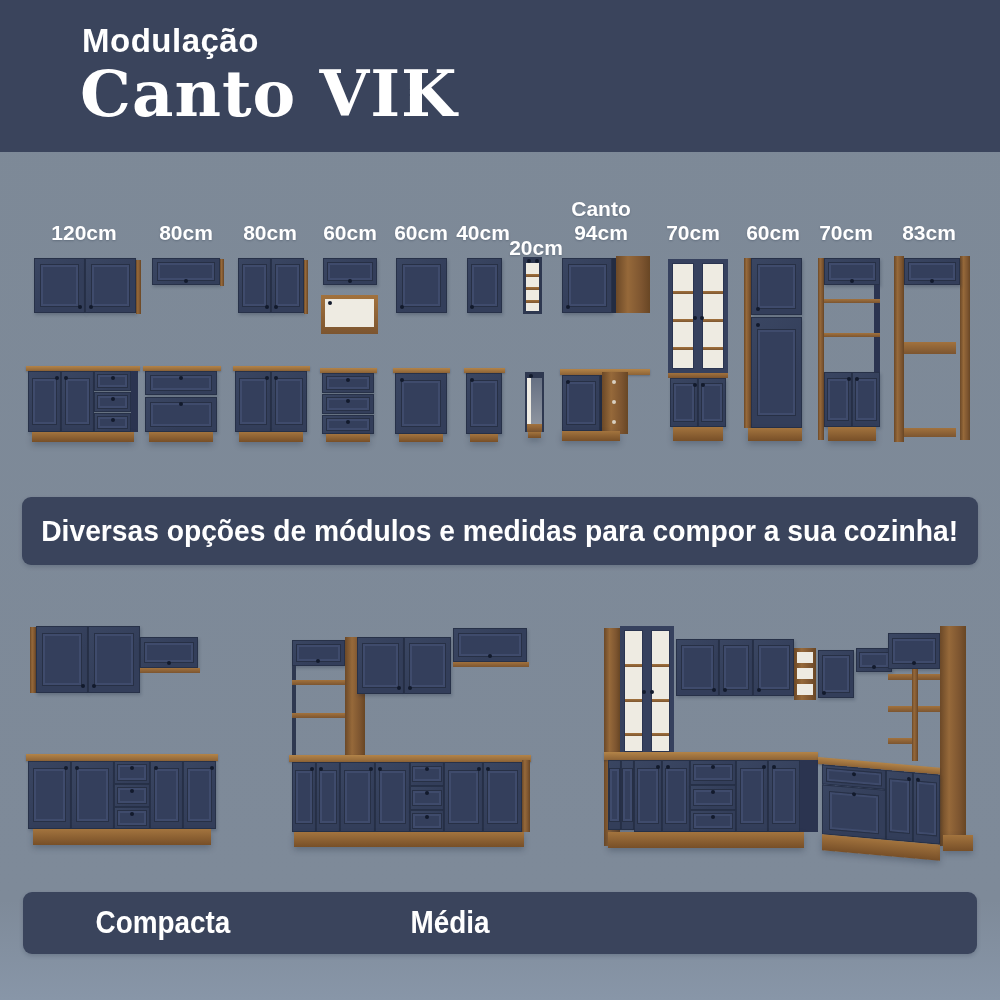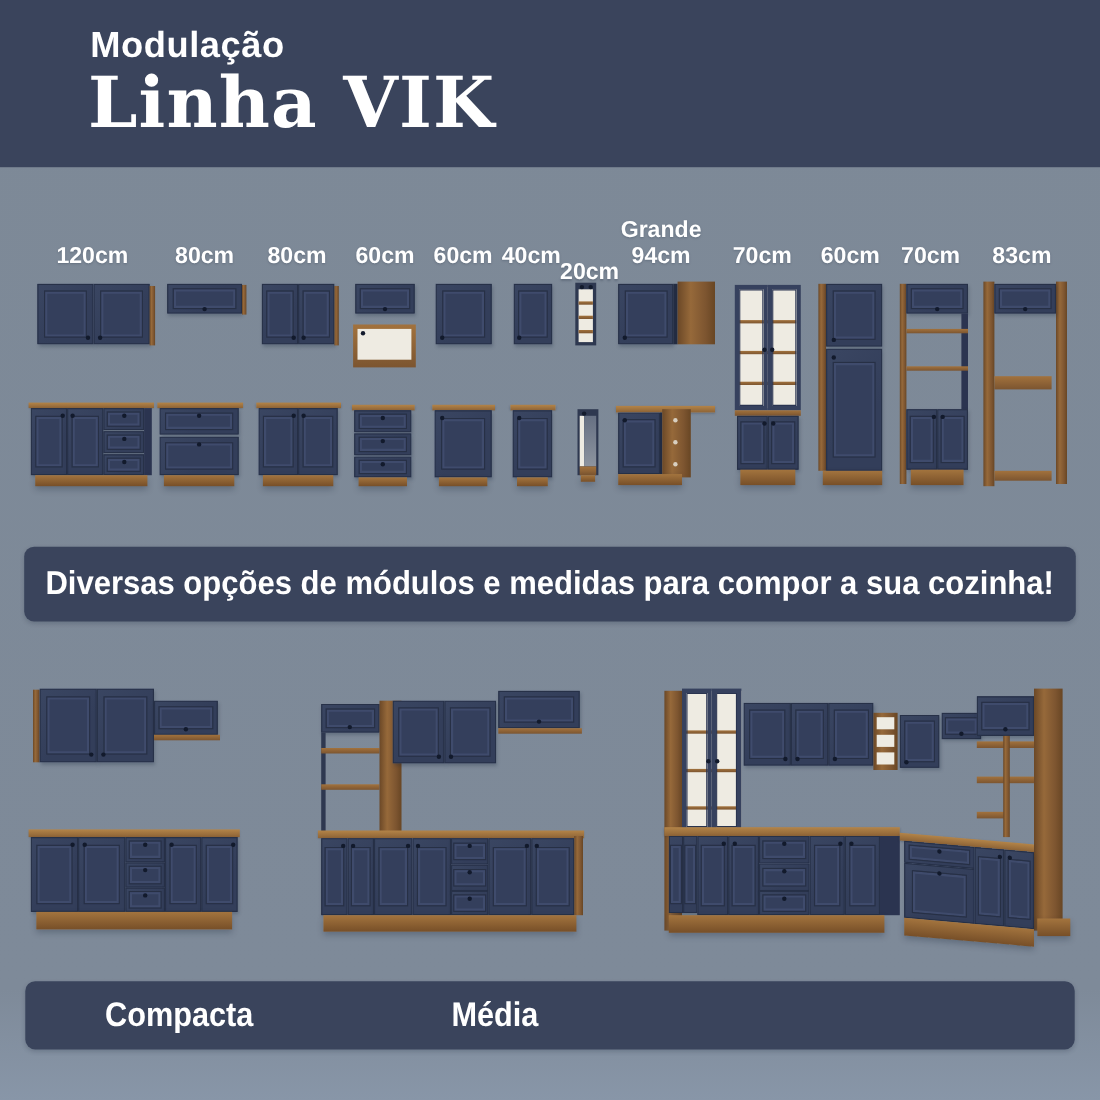--- a/index.html
+++ b/index.html
@@ -41,31 +41,31 @@
              font-weight:bold;font-size:31px}
   .bandlabel span{display:inline-block;transform:scaleX(.9)}
 </style>
 </head>
 <body>
 
 <div id="board">
 
   <div class="header">
     <div class="kicker">Modulação</div>
-    <div class="title">Linha VIK</div>
+    <div class="title">Canto VIK</div>
   </div>
 
   <div class="mlabel" style="left:34px;top:221px">120cm</div>
   <div class="mlabel" style="left:136px;top:221px">80cm</div>
   <div class="mlabel" style="left:220px;top:221px">80cm</div>
   <div class="mlabel" style="left:300px;top:221px">60cm</div>
   <div class="mlabel" style="left:371px;top:221px">60cm</div>
   <div class="mlabel" style="left:433px;top:221px">40cm</div>
   <div class="mlabel" style="left:486px;top:236px">20cm</div>
-  <div class="mlabel" style="left:551px;top:197px">Grande
+  <div class="mlabel" style="left:551px;top:197px">Canto
 94cm</div>
   <div class="mlabel" style="left:643px;top:221px">70cm</div>
   <div class="mlabel" style="left:723px;top:221px">60cm</div>
   <div class="mlabel" style="left:796px;top:221px">70cm</div>
   <div class="mlabel" style="left:879px;top:221px">83cm</div>
 
   <div>
     <div class="door" style="left:34px;top:258px;width:51px;height:55px">
         <i class="p"></i>
         <b class="k" style="left:44px;top:47px"></b>

